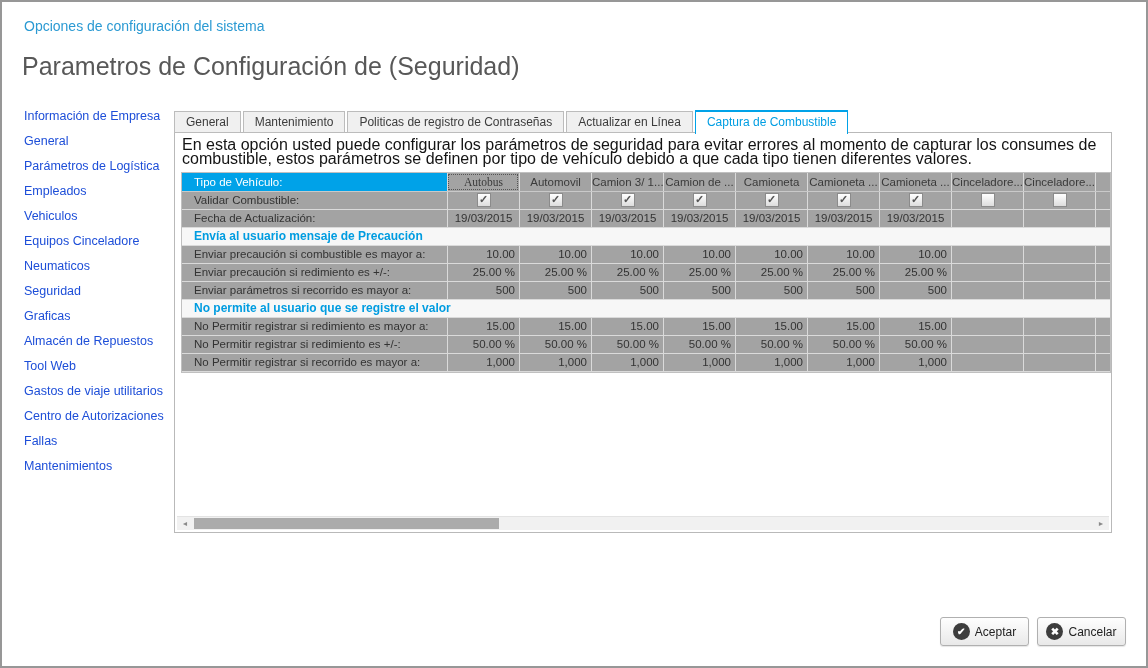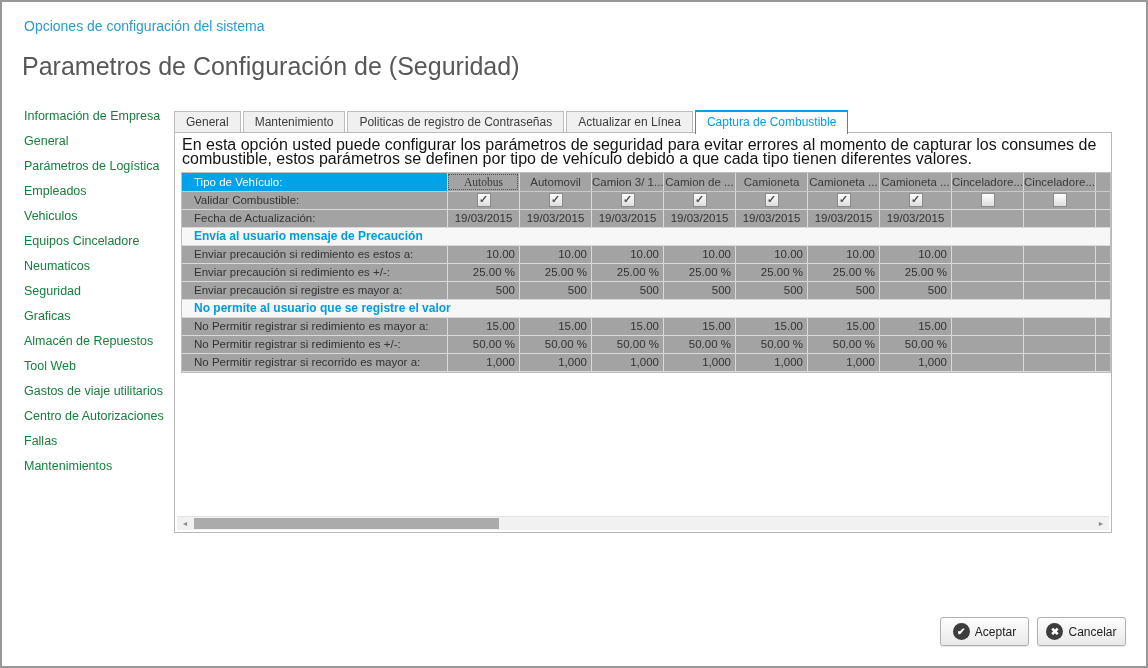--- a/index.html
+++ b/index.html
@@ -12,21 +12,21 @@
     position:absolute; left:22px; top:16px;
     font-size:14px; color:#2b9ad3; cursor:pointer; white-space:nowrap;
   }
   .page-title {
     position:absolute; left:20px; top:50px;
     font-size:25px; font-weight:300; color:#585858; white-space:nowrap;
   }
   
   .sidebar {position:absolute; left:22px; top:102px; width:148px;}
   .side-item {
-    height:25px; line-height:25px; font-size:12.5px; color:#15803d;
+    height:25px; line-height:25px; font-size:12.5px; color:#1d4ed8;
     white-space:nowrap; cursor:pointer;
   }
   
   .panel {position:absolute; left:172px; top:107px; width:938px; height:424px;}
   .tabbar {display:flex; height:24px; position:relative; z-index:2; align-items:flex-end;}
   .tab {
     padding:0 11px; height:22px; line-height:21px; background:#f0f0f0;
     border:1px solid #bcbcbc; margin-right:2px; font-size:12px; color:#3c3c3c;
     white-space:nowrap; cursor:pointer; box-sizing:border-box;
   }
@@ -174,21 +174,21 @@
             <div class="vcell ctr">19/03/2015</div>
             <div class="vcell ctr">19/03/2015</div>
             <div class="vcell ctr">19/03/2015</div>
             <div class="vcell ctr">19/03/2015</div>
             <div class="vcell ctr"></div>
             <div class="vcell ctr"></div>
             <div class="fcell"></div>
           </div>
           <div class="srow">Envía al usuario mensaje de Precaución</div>
           <div class="trow">
-            <div class="lcell">Enviar precaución si redimiento es estos a:</div>
+            <div class="lcell">Enviar precaución si combustible es mayor a:</div>
             <div class="vcell num">10.00</div>
             <div class="vcell num">10.00</div>
             <div class="vcell num">10.00</div>
             <div class="vcell num">10.00</div>
             <div class="vcell num">10.00</div>
             <div class="vcell num">10.00</div>
             <div class="vcell num">10.00</div>
             <div class="vcell num"></div>
             <div class="vcell num"></div>
             <div class="fcell"></div>
@@ -200,21 +200,21 @@
             <div class="vcell num">25.00 %</div>
             <div class="vcell num">25.00 %</div>
             <div class="vcell num">25.00 %</div>
             <div class="vcell num">25.00 %</div>
             <div class="vcell num">25.00 %</div>
             <div class="vcell num"></div>
             <div class="vcell num"></div>
             <div class="fcell"></div>
           </div>
           <div class="trow">
-            <div class="lcell">Enviar precaución si registre es mayor a:</div>
+            <div class="lcell">Enviar parámetros si recorrido es mayor a:</div>
             <div class="vcell num">500</div>
             <div class="vcell num">500</div>
             <div class="vcell num">500</div>
             <div class="vcell num">500</div>
             <div class="vcell num">500</div>
             <div class="vcell num">500</div>
             <div class="vcell num">500</div>
             <div class="vcell num"></div>
             <div class="vcell num"></div>
             <div class="fcell"></div>

